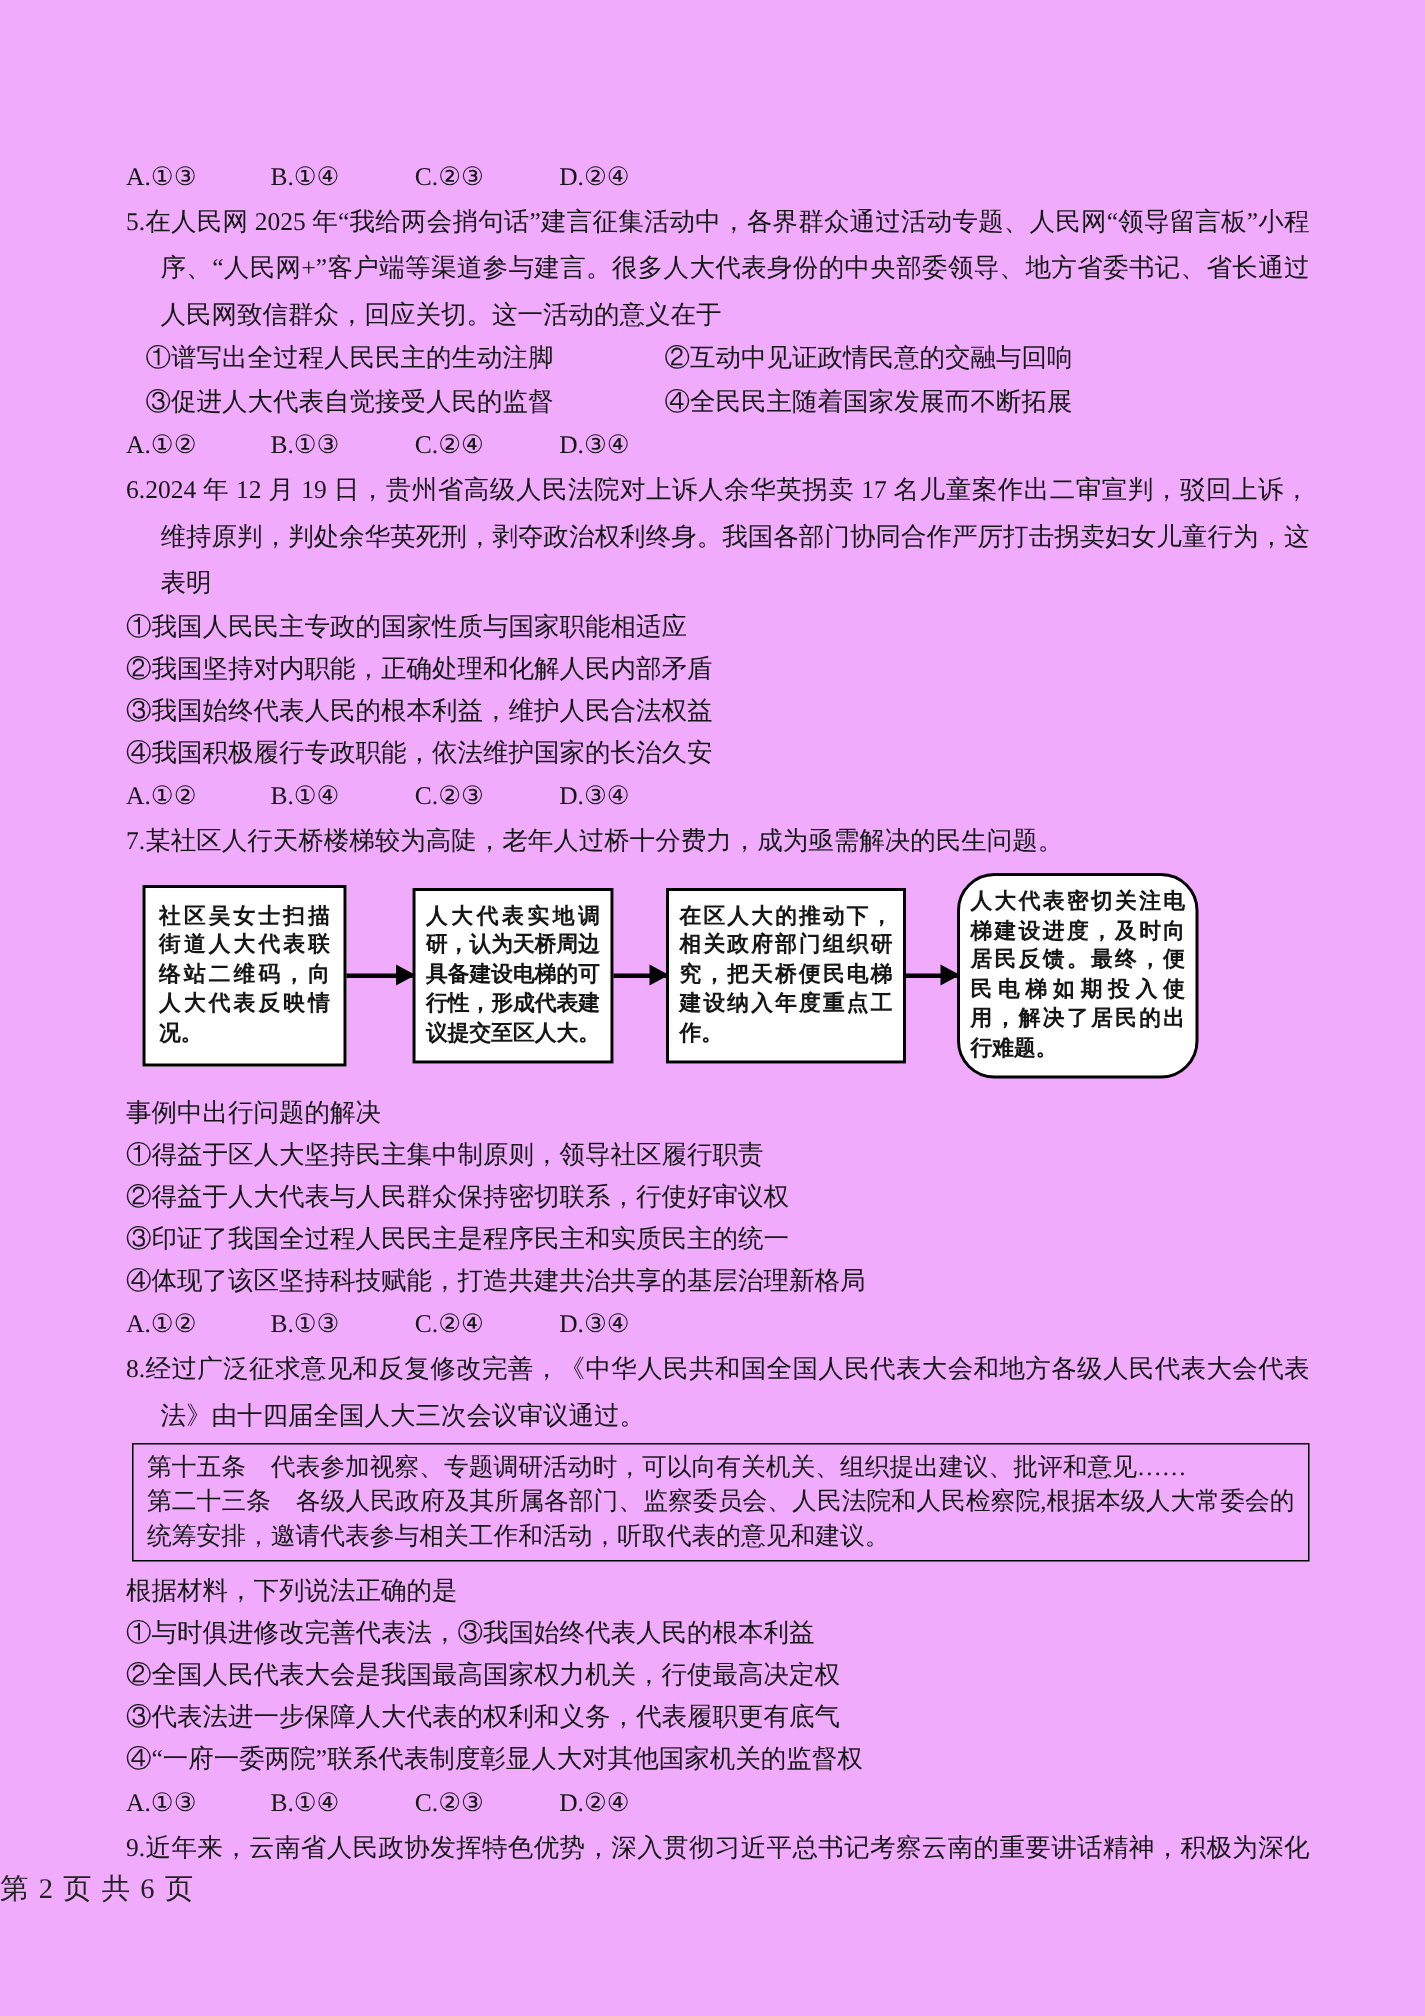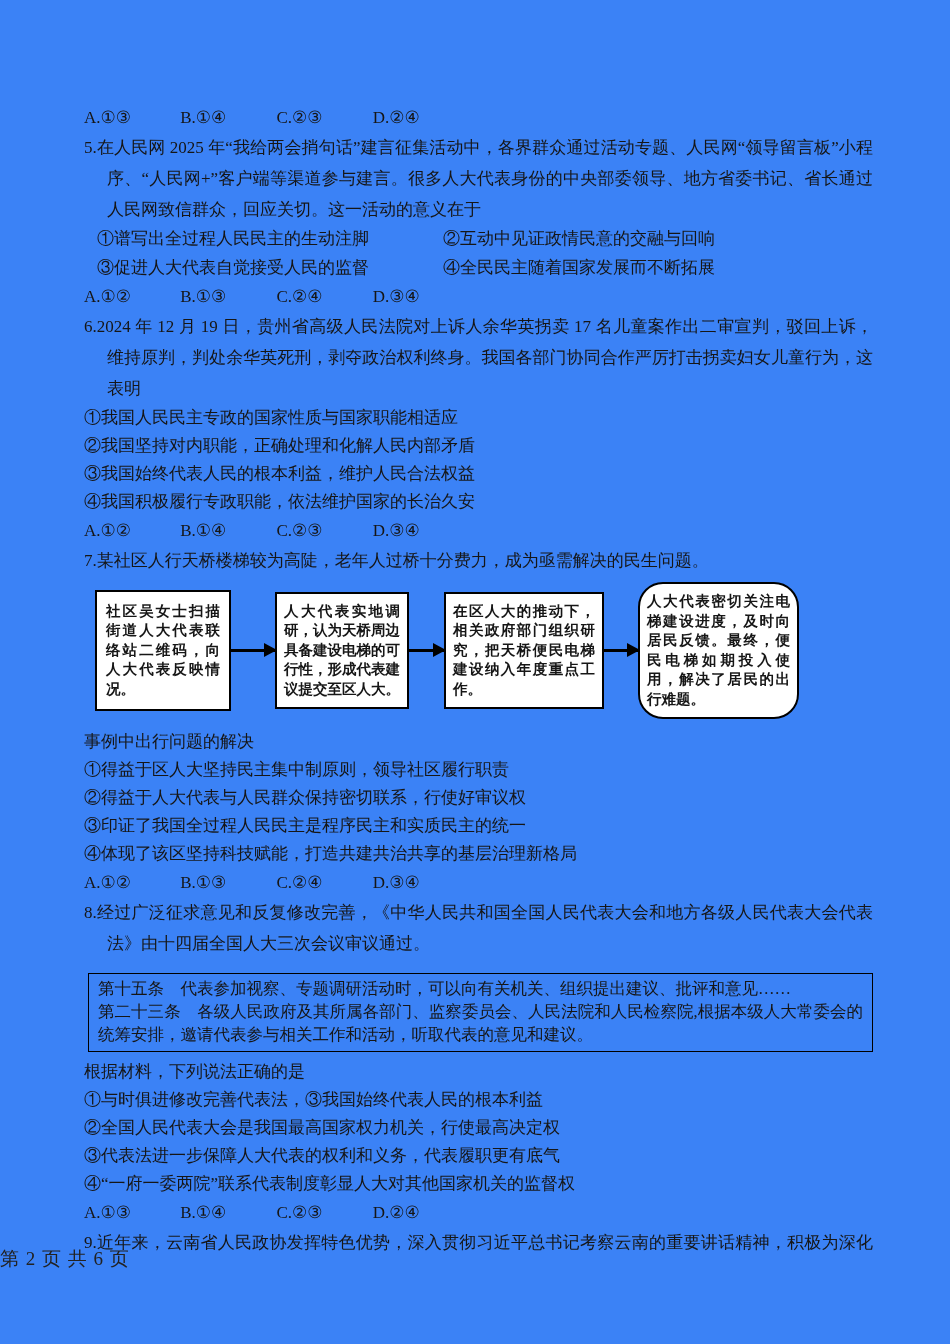--- a/index.html
+++ b/index.html
@@ -1,18 +1,18 @@
 <!DOCTYPE html>
 <html><head>
 <meta charset="utf-8">
 <style>
   html,body { margin:0; padding:0; background:#e8e8e8; }
   .page {
     position:relative; width:950px; height:1344px; margin:0 auto;
-    background:#3b82f6; overflow:hidden; color:#161616;
+    background:#f0abfc; overflow:hidden; color:#161616;
     font-family:"Liberation Serif","DejaVu Serif",serif;
   }
   .content { position:absolute; left:84px; top:103px; width:789px; }
   .content p { margin:0; }
 
   .stem {
     font-size:17px; line-height:31px; text-align:justify;
     padding-left:23px; text-indent:-23px;
   }
   .stem.fill { text-align-last:justify; }
@@ -40,21 +40,21 @@
   .fb4 { width:161px;border-radius:25px; }
   .farrow { flex:none; position:relative; height:2.5px; background:#000; }
   .farrow::after {
     content:""; position:absolute; right:-2px; top:-6.5px; width:0; height:0;
     border-left:13px solid #000; border-top:7px solid transparent; border-bottom:7px solid transparent;
   }
   .fa1 { width:44px; } .fa2 { width:35px; } .fa3 { width:34px; }
 
   
   .lawbox {
-    box-sizing:border-box; margin:14px 0 5px 4px; width:785px;
+    box-sizing:border-box; margin:3px 0 5px 4px; width:785px;
     border:1.5px solid #000; padding:3px 9px 5px 9px;
     font-size:16.5px; line-height:23px; text-align:justify;
   }
   .lawbox p { margin:0; }
 
   .footer {
     position:absolute; left:0; right:3px; top:1246px; text-align:left;
     font-size:19px; color:#222; letter-spacing:1px;
   }
 </style>

